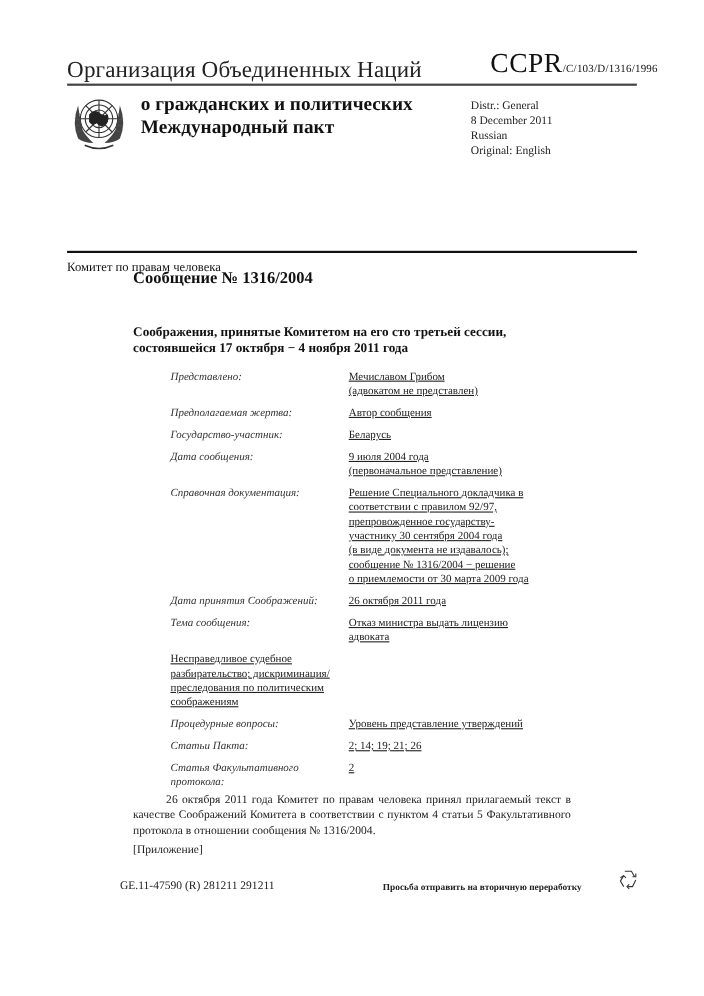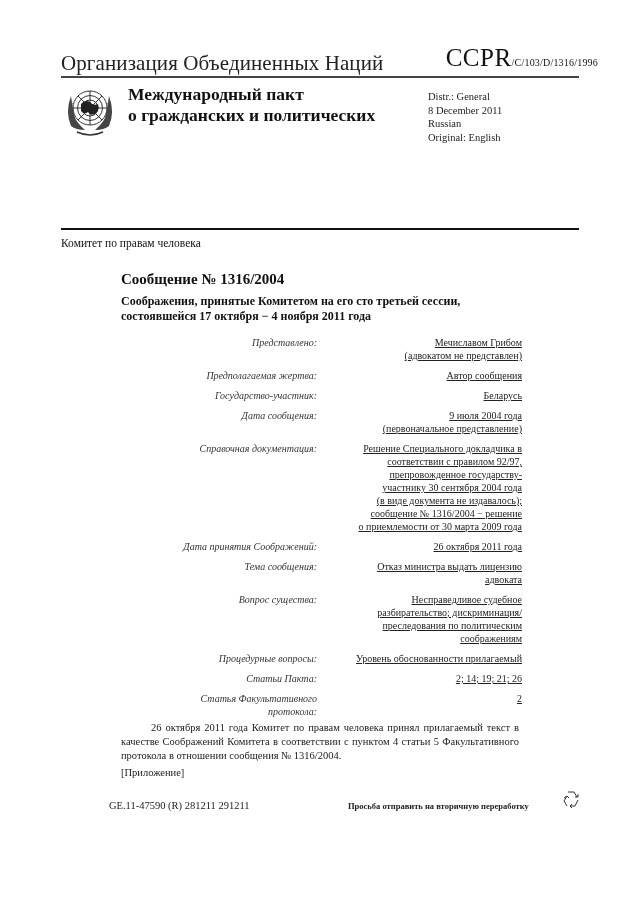--- a/index.html
+++ b/index.html
@@ -11,24 +11,24 @@
     .org-name { left: 61px; top: 51px; font-size: 21px; color: #222; letter-spacing: 0.1px; }
     .symbol { right: 42px; top: 44px; white-space: nowrap; }
     .symbol .big { font-size: 25px; letter-spacing: 0.5px; }
     .symbol .small { font-size: 10px; letter-spacing: 0.2px; }
     .rule-top { left: 61px; top: 76px; width: 518px; height: 1.5px; background: #444; }
     .logo { left: 63px; top: 82px; width: 54px; height: 58px; }
     .covenant-title { left: 128px; top: 84px; font-size: 17.5px; font-weight: bold; line-height: 21px; }
     .distr { left: 428px; top: 90px; font-size: 10.5px; line-height: 13.5px; color: #222; }
     .rule-thick { left: 61px; top: 228px; width: 518px; height: 2px; background: #111; }
     .committee { left: 61px; top: 237px; font-size: 11.5px; font-weight: normal; }
-    .comm-title { left: 121px; top: 271px; font-size: 15px; font-weight: bold; }
+    .comm-title { left: 121px; top: 245px; font-size: 15px; font-weight: bold; }
     .views-title { left: 121px; top: 294px; font-size: 12px; font-weight: bold; line-height: 15px; }
     .meta { left: 155px; top: 336px; width: 370px; font-size: 10px; }
-    .meta-row { display: flex; margin-bottom: 7px; text-align: right; }
+    .meta-row { display: flex; margin-bottom: 7px; }
     .meta-label { width: 162px; font-style: italic; color: #333; line-height: 13px; flex-shrink: 0; }
     .meta-value { width: 205px; line-height: 13px; color: #222; white-space: pre-line; text-decoration: underline; }
     .para { left: 121px; top: 721px; width: 398px; font-size: 10.5px; line-height: 14px; text-align: justify; text-indent: 30px; color: #222; }
     .annex { left: 121px; top: 767px; font-size: 10.5px; color: #222; }
     .footer-id { left: 61px; top: 800px; font-size: 10.5px; color: #222; margin-left: 48px; }
     .recycle-text { left: 348px; top: 801px; font-size: 8.5px; font-weight: bold; color: #222; }
     .recycle-icon { left: 560px; top: 789px; width: 22px; height: 22px; }
   </style>
 </head>
 <body>
@@ -60,22 +60,22 @@
     </g>
     <g fill="none" stroke="#555" stroke-width="0.7">
       <path d="M6 20 l4 2 M5 26 l4 1 M5 32 l5 0 M7 38 l4 -1"></path>
       <path d="M48 20 l-4 2 M49 26 l-4 1 M49 32 l-5 0 M47 38 l-4 -1"></path>
     </g>
     <path d="M14 50 q13 6 26 0" stroke="#333" stroke-width="1.5" fill="none"></path>
   </svg>
 </div>
 
 <div class="abs covenant-title">
+  <div>о гражданских и политических</div>
   <div>Международный пакт</div>
-  <div>о гражданских и политических</div>
 </div>
 
 <div class="abs distr">
   <div>Distr.: General</div>
   <div>8 December 2011</div>
   <div>Russian</div>
   <div>Original: English</div>
 </div>
 
 <div class="abs rule-thick"></div>
@@ -121,29 +121,28 @@
   <div class="meta-row">
     <div class="meta-label">Дата принятия Соображений:</div>
     <div class="meta-value">26 октября 2011 года</div>
   </div>
   <div class="meta-row">
     <div class="meta-label">Тема сообщения:</div>
     <div class="meta-value">Отказ министра выдать лицензию
 адвоката</div>
   </div>
   <div class="meta-row">
-    <div class="meta-label">Вопрос существа:</div>
     <div class="meta-value">Несправедливое судебное
 разбирательство; дискриминация/
 преследования по политическим
 соображениям</div>
   </div>
   <div class="meta-row">
     <div class="meta-label">Процедурные вопросы:</div>
-    <div class="meta-value">Уровень обоснованности прилагаемый</div>
+    <div class="meta-value">Уровень представление утверждений</div>
   </div>
   <div class="meta-row">
     <div class="meta-label">Статьи Пакта:</div>
     <div class="meta-value">2; 14; 19; 21; 26</div>
   </div>
   <div class="meta-row">
     <div class="meta-label" style="white-space: pre-line;">Статья Факультативного
 протокола:</div>
     <div class="meta-value">2</div>
   </div>

